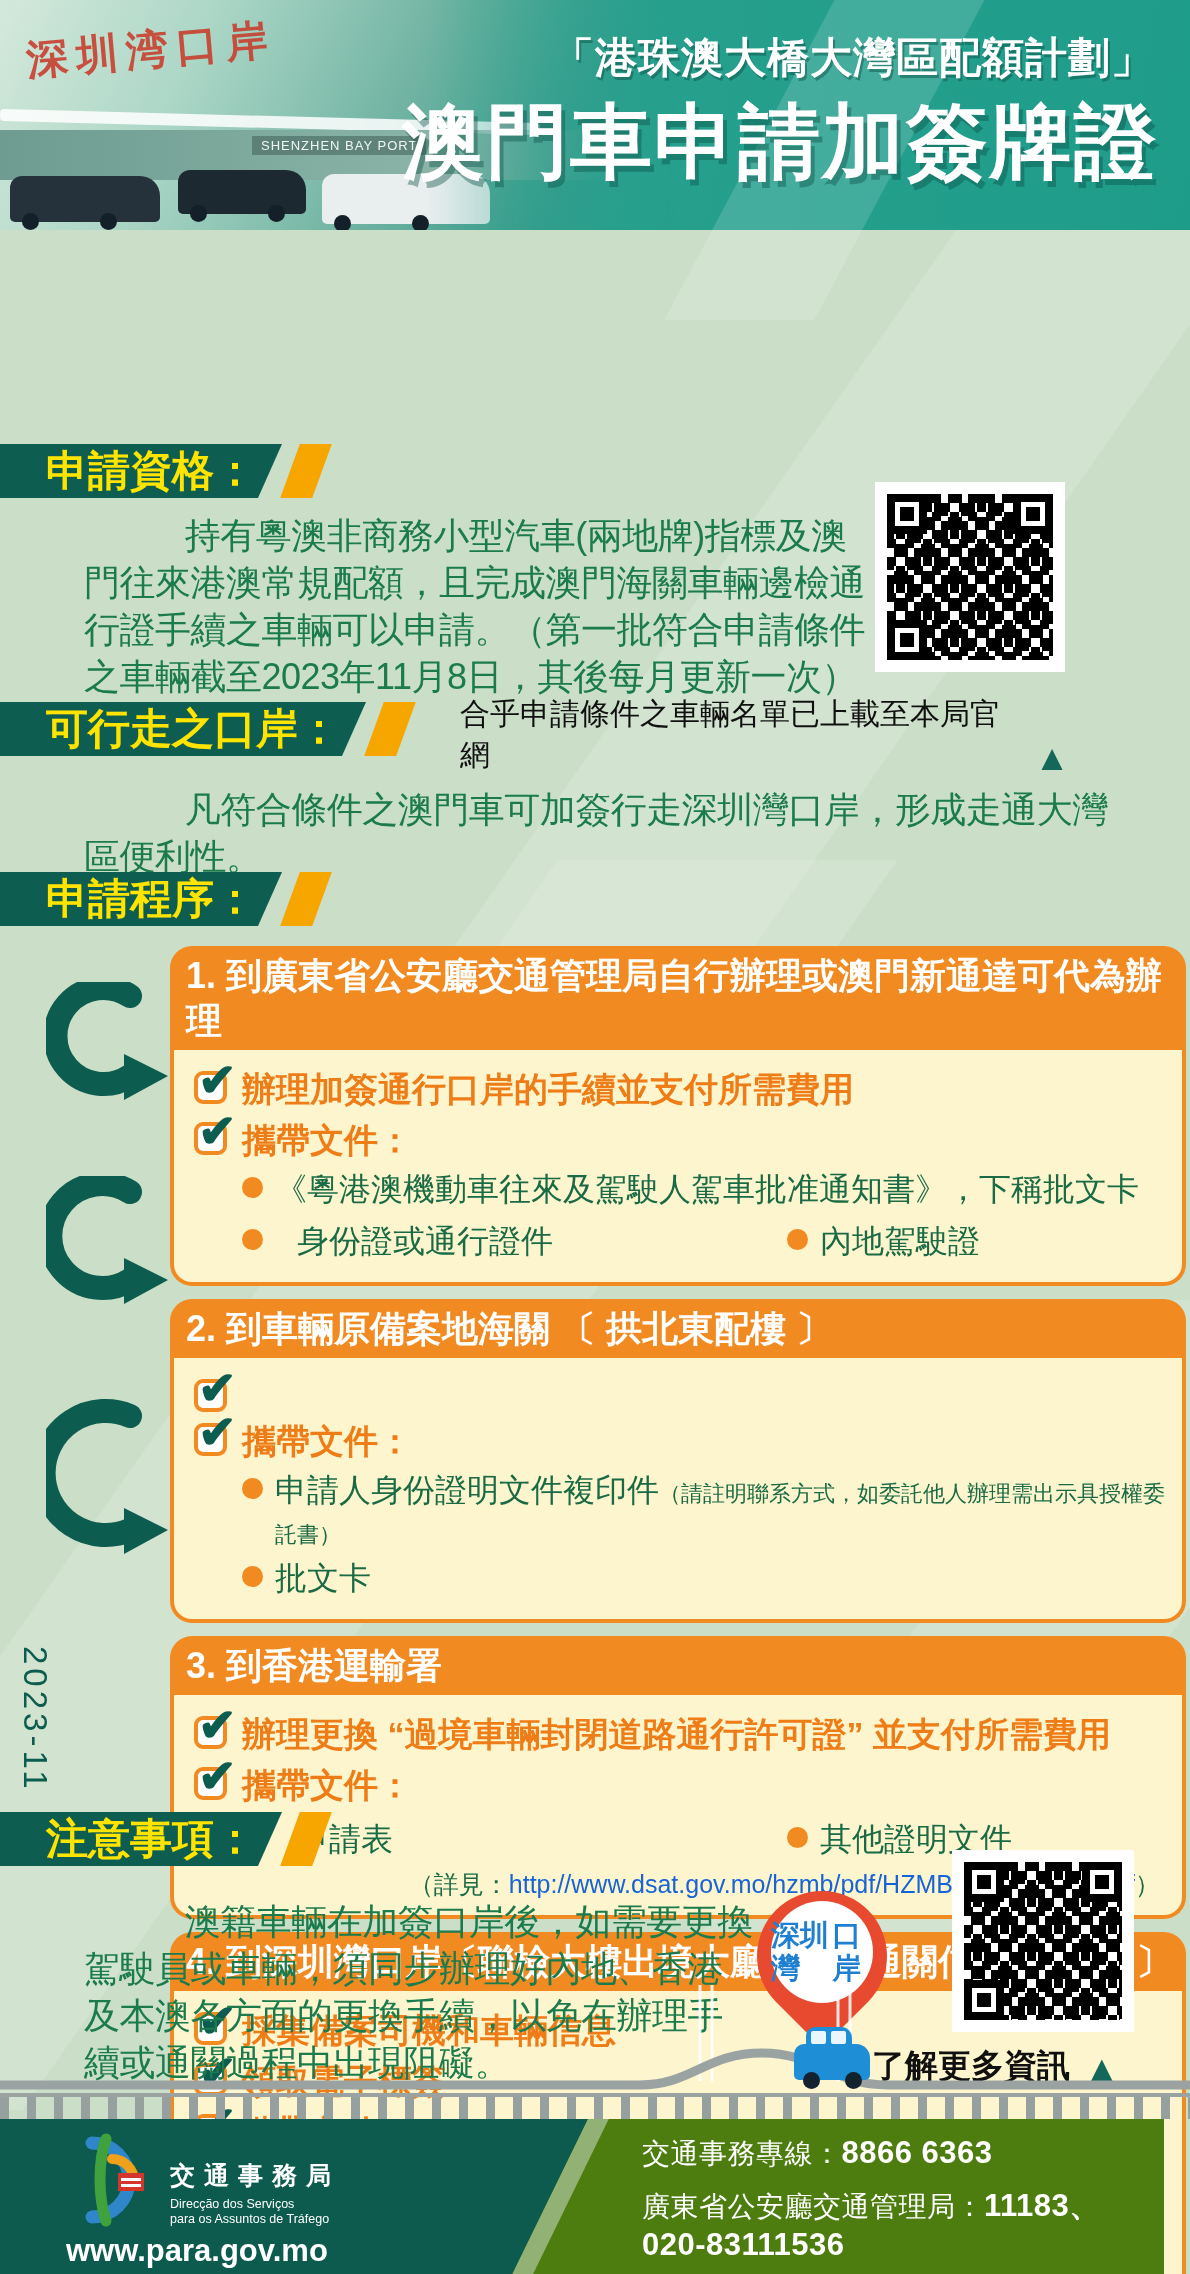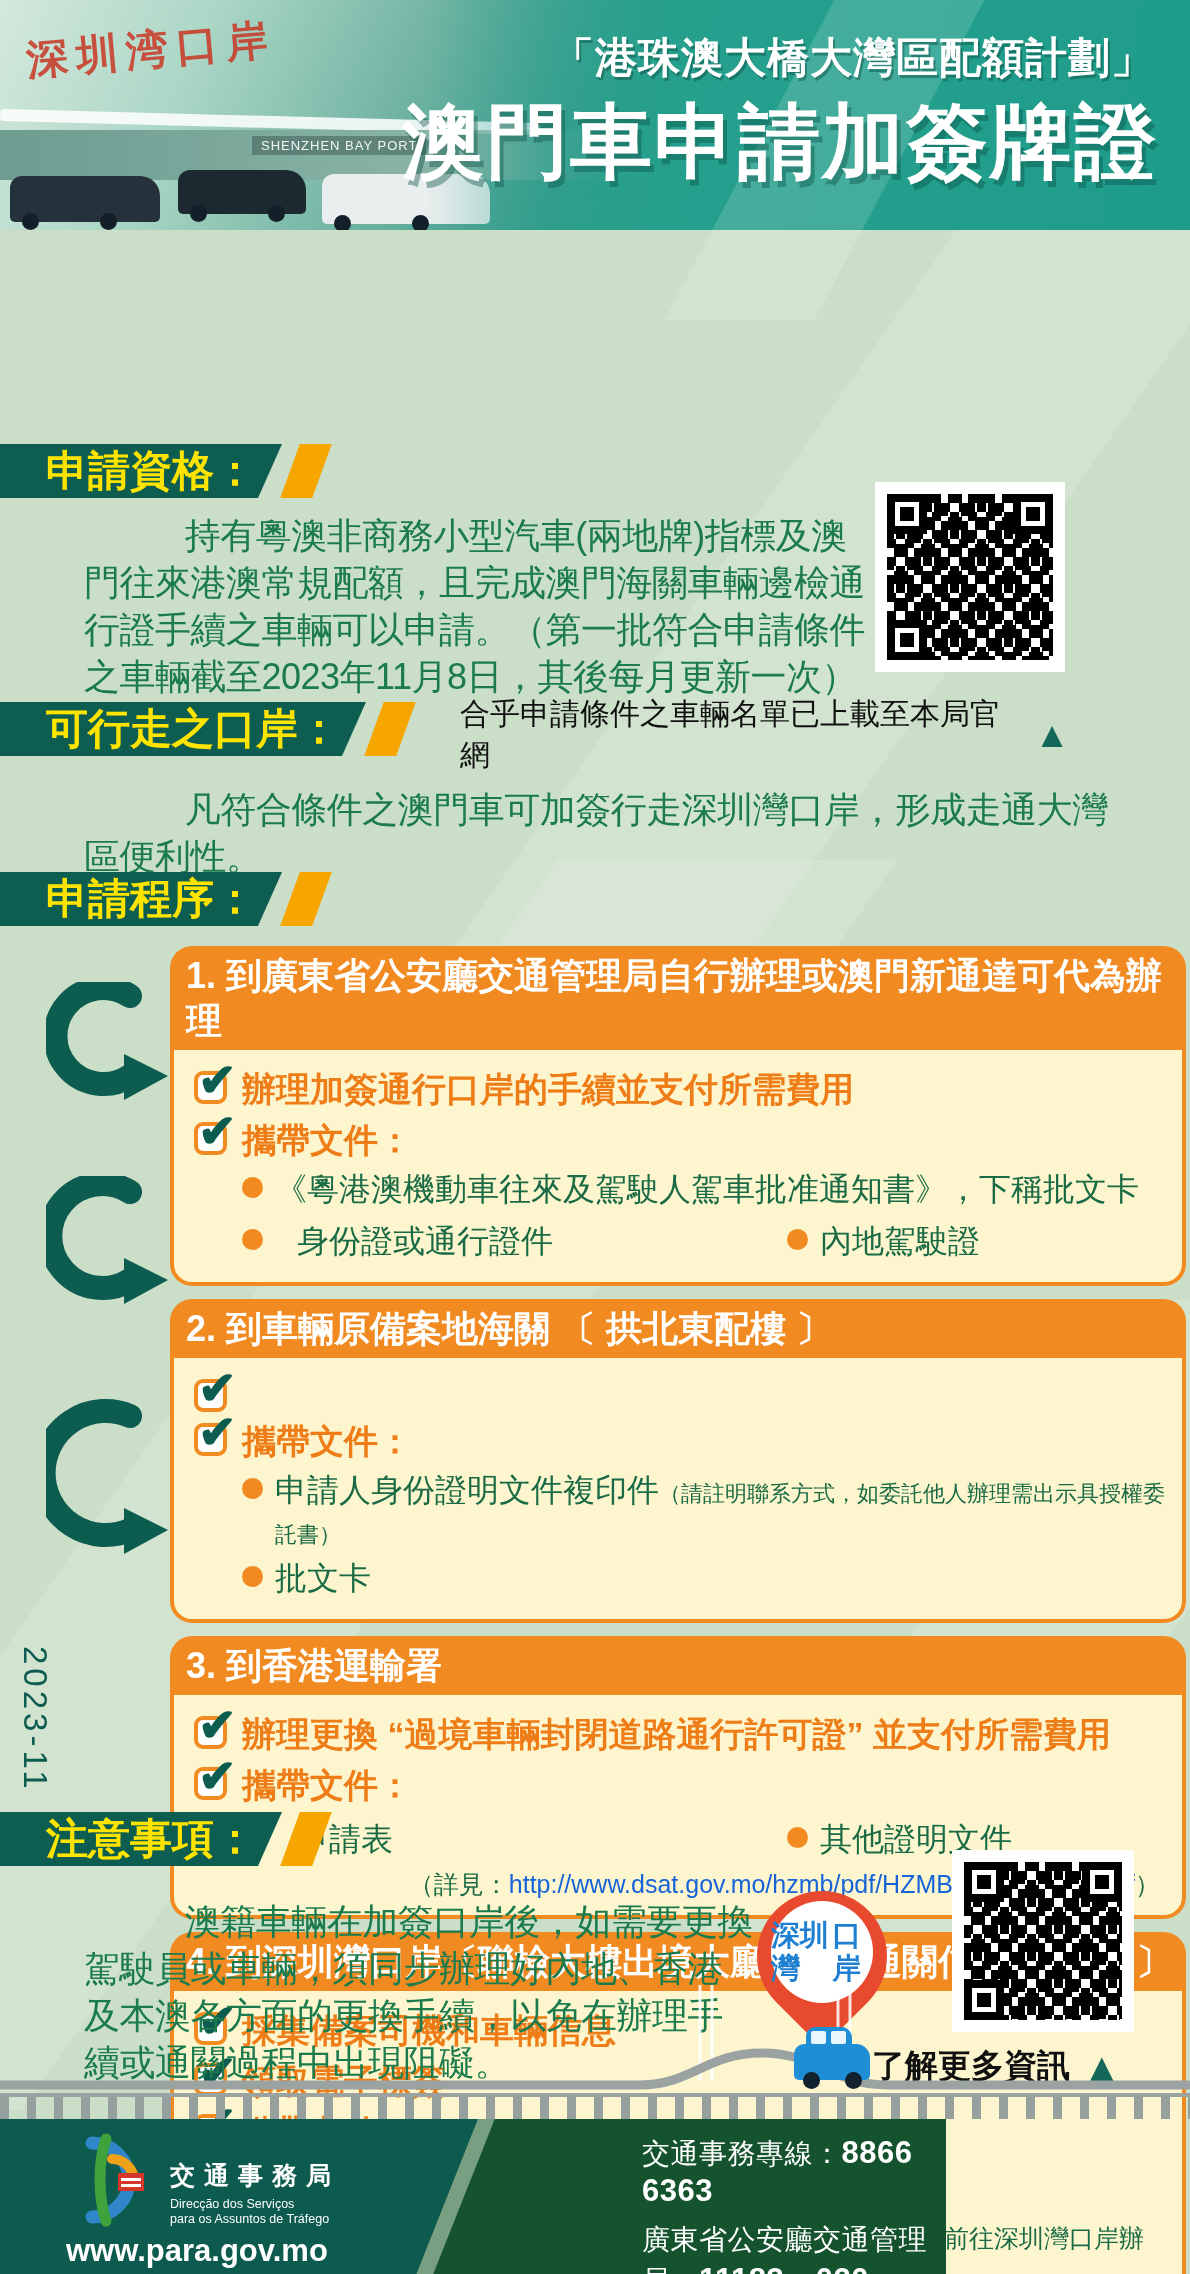--- a/index.html
+++ b/index.html
@@ -56,21 +56,21 @@
   
   .qr { position:absolute; background:#fff; }
   .qr .noise { position:absolute; inset:12px;
     background:
       repeating-conic-gradient(#000 0% 25%, transparent 0% 50%) 0 0/18px 18px,
       repeating-conic-gradient(#000 0% 25%, transparent 0% 50%) 7px 9px/27px 27px; }
   .qr .f { position:absolute; width:40px; height:40px; border:8px solid #000; background:#fff; }
   .qr .f::after { content:""; position:absolute; inset:5px; background:#000; }
   .qr .f1 { left:12px; top:12px; } .qr .f2 { right:12px; top:12px; } .qr .f3 { left:12px; bottom:12px; }
 
-  .caption { position:absolute; display:flex; align-items:center; gap:12px;
+  .caption { position:absolute; display:flex; align-items:flex-end; gap:12px;
              color:#101010; font-size:30px; }
   .caption .tri { color:#13685a; font-size:36px; line-height:1; }
 
   
   .steps { position:absolute; left:170px; top:946px; width:1016px;
            display:flex; flex-direction:column; gap:13px; }
   .step-h { background:#f18b21; color:#fff; font-weight:800; font-size:36px;
             padding:7px 12px 7px 16px; border-radius:22px 22px 0 0; line-height:1.25; }
   .step-b { background:#fdf5cd; border:4px solid #f18b21; border-top:0;
             border-radius:0 0 22px 22px; padding:10px 14px 14px 20px; }
@@ -107,21 +107,21 @@
   .car { position:absolute; left:794px; top:2044px; width:76px; height:36px; background:#1e8fd6;
          border-radius:10px 14px 5px 5px; }
   .car .cabin { position:absolute; left:12px; top:-17px; width:46px; height:20px; background:#1e8fd6;
                 border-radius:9px 11px 0 0; }
   .car .win { position:absolute; left:17px; top:-13px; width:15px; height:13px; background:#e9f6fd;
               border-radius:2px; box-shadow:20px 0 0 #e9f6fd; }
   .car::after { content:""; position:absolute; left:9px; bottom:-9px; width:17px; height:17px;
                 background:#12222e; border-radius:50%; box-shadow:42px 0 0 #12222e; }
 
   
-  .footer { position:absolute; left:0; top:2119px; width:946px; height:155px; background:#14532d; }
+  .footer { position:absolute; left:0; top:2119px; width:1164px; height:155px; background:#4d7c0f; }
   .footer-left { position:absolute; inset:0; background:#0c5b4e;
                  clip-path:polygon(0 0,50.5% 0,44% 100%,0 100%); }
   .footer-sliver { position:absolute; inset:0; background:rgba(203,223,200,.55);
                    clip-path:polygon(50.5% 0,52.3% 0,45.8% 100%,44% 100%); }
   .logo { position:absolute; left:62px; top:12px; }
   .org { position:absolute; left:170px; top:40px; color:#fff; }
   .org-cn { font-size:25px; letter-spacing:9px; font-weight:700; }
   .org-pt { font-size:12.5px; line-height:15px; margin-top:5px; }
   .web { position:absolute; left:66px; top:114px; color:#fff; font-size:31px; font-weight:700; }
   .contact { position:absolute; left:642px; top:16px; color:#fff; display:flex;

